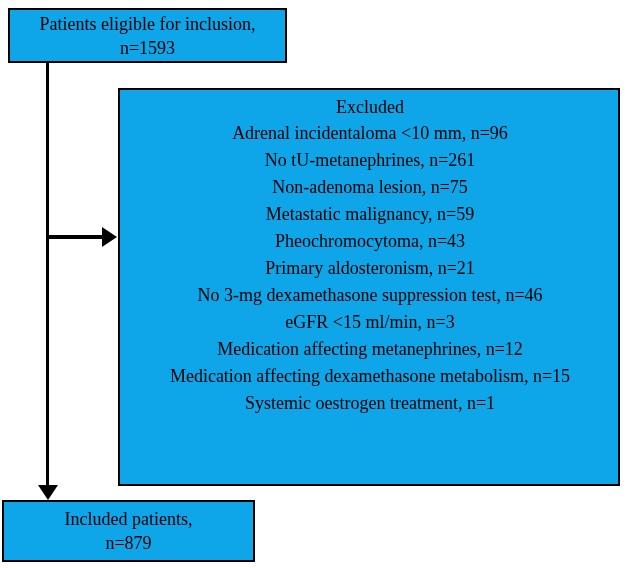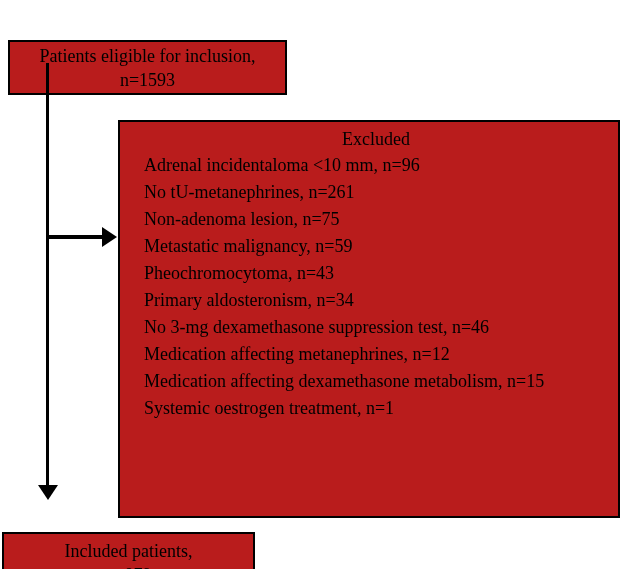--- a/index.html
+++ b/index.html
@@ -12,52 +12,52 @@
     width: 628px;
     height: 569px;
     background: #ffffff;
     font-family: "Liberation Serif", serif;
     color: #000000;
     overflow: hidden;
   }
   .box {
     position: absolute;
     border: 2px solid #000000;
-    background: #b91c1c;
+    background: #0ea5e9;
     box-sizing: border-box;
-    margin-top: 32px;
   }
   .top-box {
     left: 8px;
     top: 8px;
     width: 279px;
     height: 55px;
     display: flex;
     flex-direction: column;
     align-items: center;
     justify-content: center;
     text-align: center;
     font-size: 18px;
     line-height: 24px;
   }
   .excluded-box {
     left: 118px;
     top: 88px;
     width: 502px;
     height: 398px;
-    padding: 4px 10px 4px 24px;
+    padding: 4px 10px 4px 12px;
     font-size: 18px;
   }
   .excl-title {
     text-align: center;
     line-height: 26px;
   }
   .excl-item {
     line-height: 27px;
     white-space: nowrap;
+    text-align: center;
   }
   .bottom-box {
     left: 2px;
     top: 500px;
     width: 253px;
     height: 62px;
     display: flex;
     flex-direction: column;
     align-items: center;
     justify-content: center;
@@ -118,22 +118,23 @@
   <div class="hline"></div>
   <div class="arrowhead-right"></div>
 
   <div class="box excluded-box">
     <div class="excl-title">Excluded</div>
     <div class="excl-item">Adrenal incidentaloma &lt;10 mm, n=96</div>
     <div class="excl-item">No tU-metanephrines, n=261</div>
     <div class="excl-item">Non-adenoma lesion, n=75</div>
     <div class="excl-item">Metastatic malignancy, n=59</div>
     <div class="excl-item">Pheochromocytoma, n=43</div>
-    <div class="excl-item">Primary aldosteronism, n=34</div>
+    <div class="excl-item">Primary aldosteronism, n=21</div>
     <div class="excl-item">No 3-mg dexamethasone suppression test, n=46</div>
+    <div class="excl-item">eGFR &lt;15 ml/min, n=3</div>
     <div class="excl-item">Medication affecting metanephrines, n=12</div>
     <div class="excl-item">Medication affecting dexamethasone metabolism, n=15</div>
     <div class="excl-item">Systemic oestrogen treatment, n=1</div>
   </div>
 
   <div class="box bottom-box">
     <div>Included patients,</div>
     <div>n=879</div>
   </div>
 

